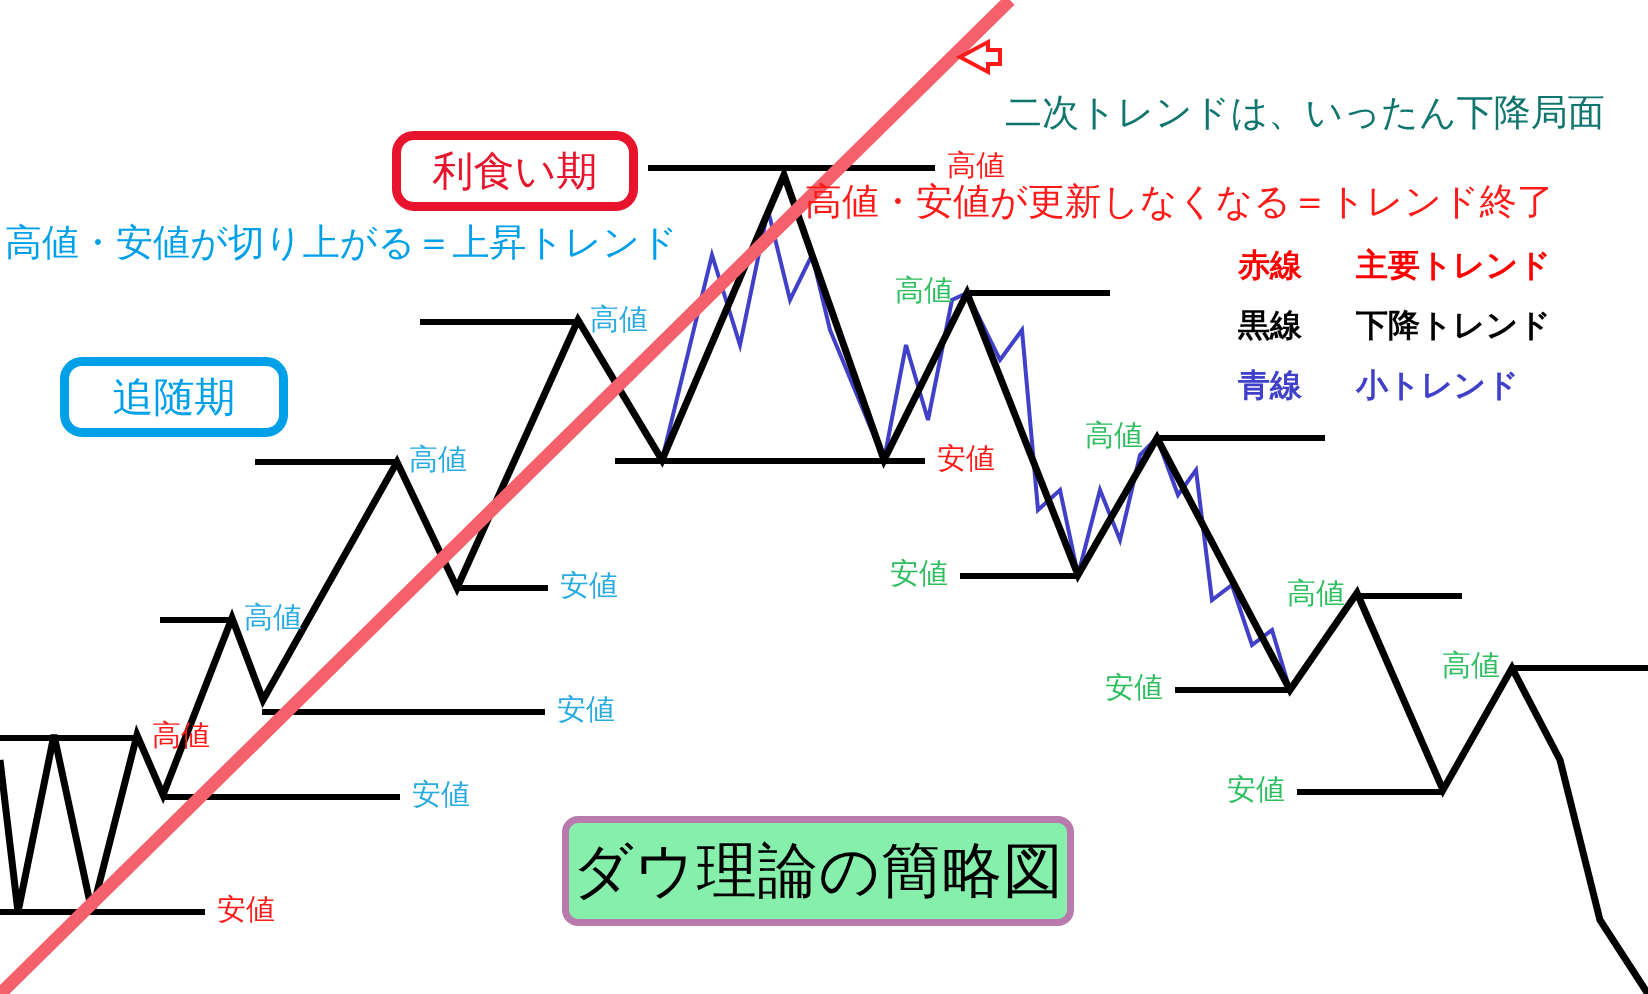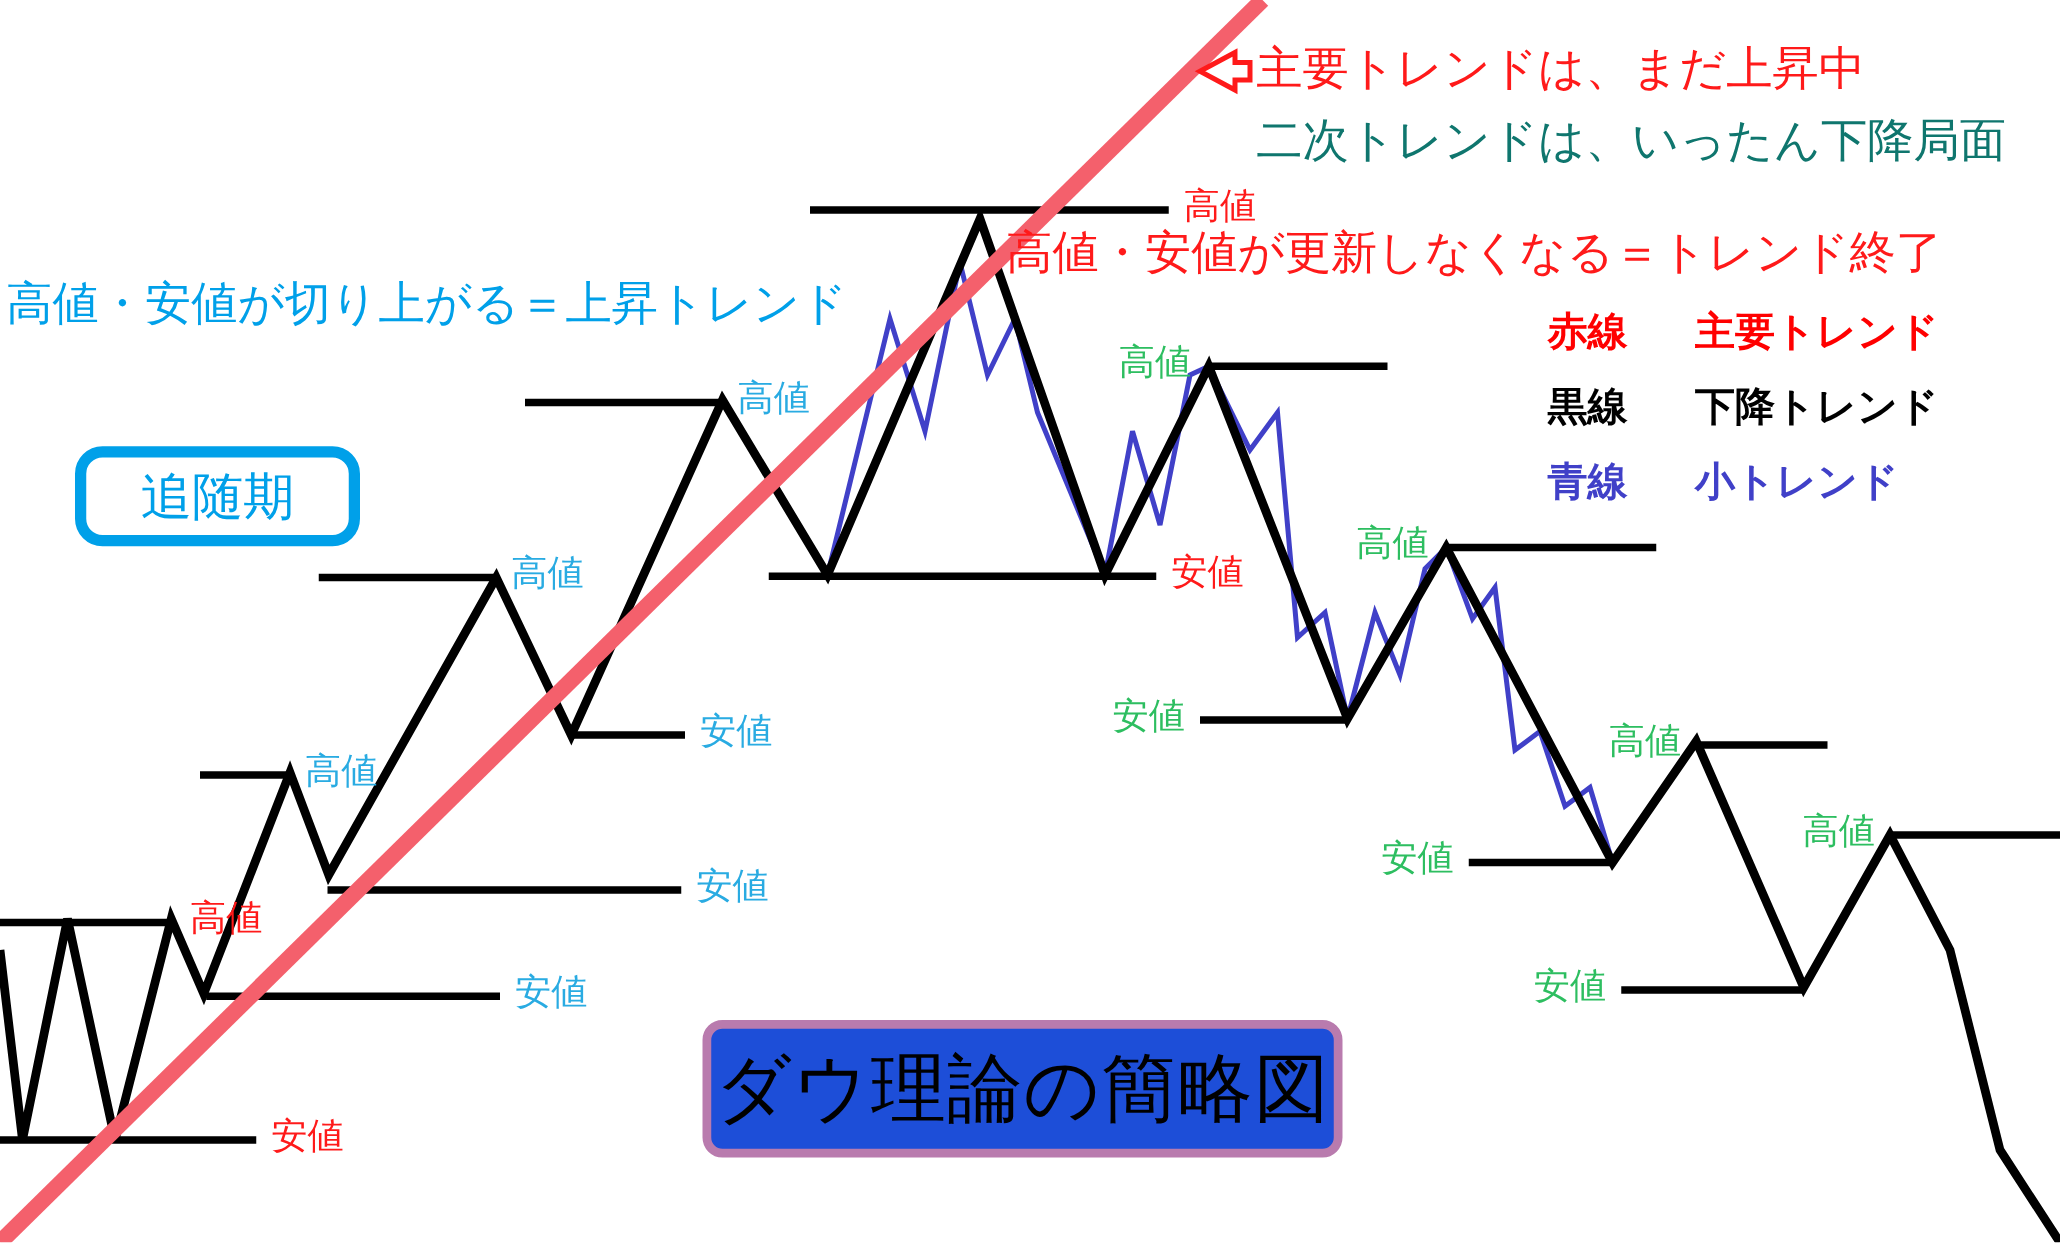--- a/index.html
+++ b/index.html
@@ -53,21 +53,21 @@
   }
   .pill-red  { border: 9px solid #E8142D; color: #E8142D; }
   .pill-cyan { border: 9px solid #00A0E9; color: #00A0E9; }
 
   
   #title-plate {
     position: absolute;
     display: flex;
     align-items: center;
     justify-content: center;
-    background: #1d4ed8;
+    background: #86efac;
     border: 7px solid #B97BAE;
     border-radius: 16px;
     color: #000000;
     font-size: 60px;
     font-weight: 400;
     letter-spacing: 1px;
   }
 
   
   #legend { position: absolute; }
@@ -138,29 +138,31 @@
       <div class="pt-label lbl" style="color: rgb(255, 26, 26); left: 937px; top: 444px;">安値</div>
       <div class="pt-label lbl" style="color: rgb(45, 190, 96); left: 895px; top: 276px;">高値</div>
       <div class="pt-label lbl" style="color: rgb(45, 190, 96); left: 890px; top: 559px;">安値</div>
       <div class="pt-label lbl" style="color: rgb(45, 190, 96); left: 1085px; top: 421px;">高値</div>
       <div class="pt-label lbl" style="color: rgb(45, 190, 96); left: 1105px; top: 673px;">安値</div>
       <div class="pt-label lbl" style="color: rgb(45, 190, 96); left: 1287px; top: 579px;">高値</div>
       <div class="pt-label lbl" style="color: rgb(45, 190, 96); left: 1227px; top: 775px;">安値</div>
       <div class="pt-label lbl" style="color: rgb(45, 190, 96); left: 1442px; top: 651px;">高値</div>
     </div>
 
-  <div class="lbl anno anno-red" style="left:1005px; top:36px;">主要トレンドは、まだ上昇中</div>
 
   <div class="lbl anno anno-black" style="left:1005px; top:94px;">二次トレンドは、いったん下降局面</div>
 
   <div class="lbl anno anno-cyan" style="left:5px; top:224px;">高値・安値が切り上がる＝上昇トレンド</div>
 
   <div class="lbl anno anno-red" style="left:805px; top:183px;">高値・安値が更新しなくなる＝トレンド終了</div>
 
 
+  <div class="pill pill-red" style="left:392px; top:131px; width:228px; height:62px;">
+    <span>利食い期</span>
+  </div>
 
   <div class="pill pill-cyan" style="left:60px; top:357px; width:210px; height:62px;">
     <span>追随期</span>
   </div>
 
 
   <div id="title-plate" style="left:562px; top:816px; width:498px; height:96px;">
     <span>ダウ理論の簡略図</span>
   </div>
 

